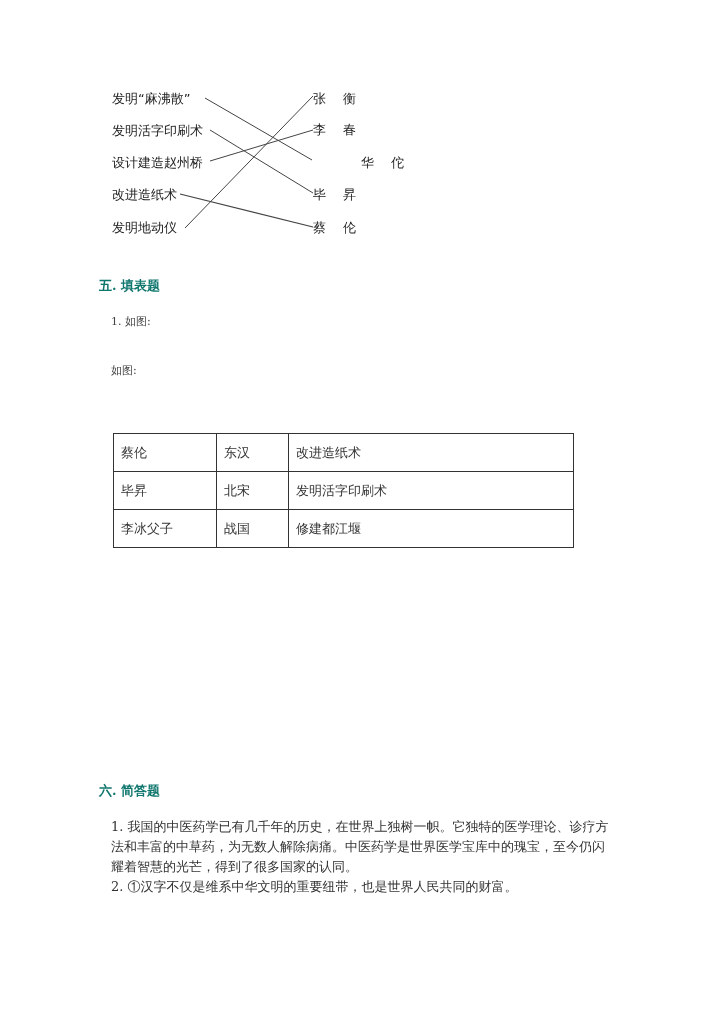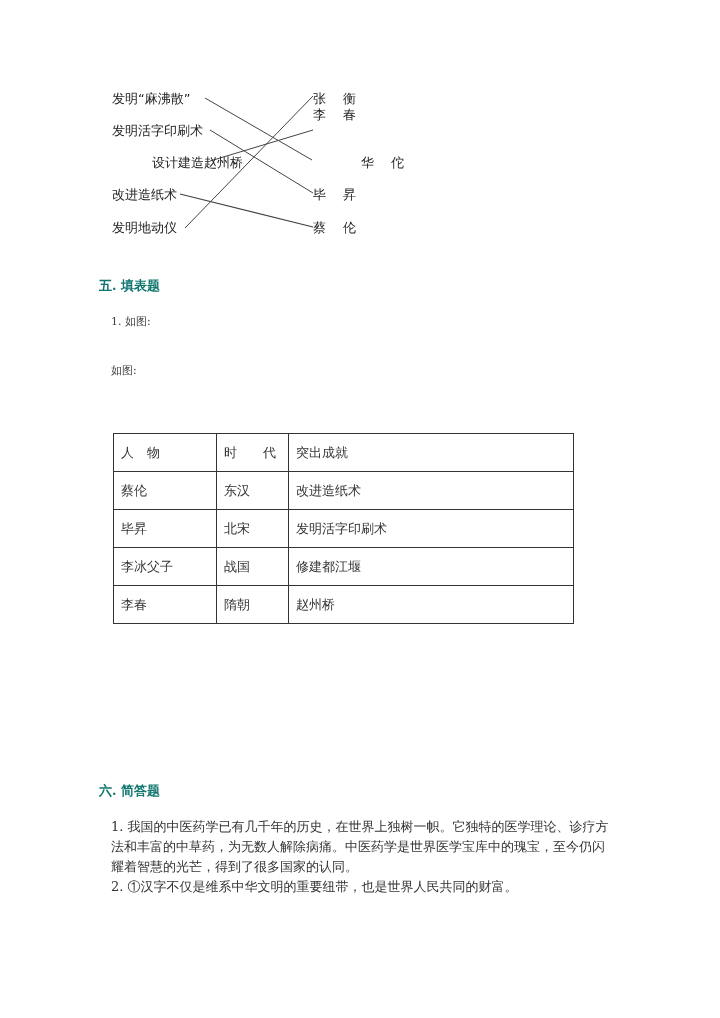--- a/index.html
+++ b/index.html
@@ -27,72 +27,62 @@
   <svg width="720" height="260">
     <line x1="205" y1="98" x2="312" y2="160" stroke="#444" stroke-width="1"></line>
     <line x1="210" y1="130" x2="313" y2="193" stroke="#444" stroke-width="1"></line>
     <line x1="210" y1="161" x2="313" y2="130" stroke="#444" stroke-width="1"></line>
     <line x1="180" y1="194" x2="313" y2="227" stroke="#444" stroke-width="1.2"></line>
     <line x1="185" y1="228" x2="313" y2="96" stroke="#444" stroke-width="1"></line>
   </svg>
 
   <div class="left-item" style="top:91px;">发明“麻沸散”</div>
   <div class="left-item" style="top:123px;">发明活字印刷术</div>
-  <div class="left-item" style="top:155px;margin-left:40px;">设计建造赵州桥</div>
+  <div class="left-item" style="top:155px;">设计建造赵州桥</div>
   <div class="left-item" style="top:187px;">改进造纸术</div>
   <div class="left-item" style="top:220px;">发明地动仪</div>
 
   <div class="right-item" style="top:91px;">
     <span>张</span><span class="second">衡</span>
   </div>
-  <div class="right-item" style="top:107px;">
+  <div class="right-item" style="top:122px;">
     <span>李</span><span class="second">春</span>
   </div>
   <div class="right-item" style="top:155px;margin-left:48px;">
     <span>华</span><span class="second">佗</span>
   </div>
   <div class="right-item" style="top:187px;">
     <span>毕</span><span class="second">昇</span>
   </div>
   <div class="right-item" style="top:220px;">
     <span>蔡</span><span class="second">伦</span>
   </div>
 </div>
 
 <div class="section-title" style="top:277px;">五. 填表题</div>
 <div class="text" style="top:314px;">1. 如图:</div>
 <div class="text" style="top:363px;">如图:</div>
 
 <table class="info">
   <tbody>
-      <tr>
-    <td class="c1">人　物</td>
-    <td class="c2">时　　代</td>
-    <td>突出成就</td>
-  </tr>
   <tr>
     <td class="c1">蔡伦</td>
     <td class="c2">东汉</td>
     <td>改进造纸术</td>
   </tr>
   <tr>
     <td class="c1">毕昇</td>
     <td class="c2">北宋</td>
     <td>发明活字印刷术</td>
   </tr>
   <tr>
     <td class="c1">李冰父子</td>
     <td class="c2">战国</td>
     <td>修建都江堰</td>
   </tr>
-  <tr>
-    <td class="c1">李春</td>
-    <td class="c2">隋朝</td>
-    <td>赵州桥</td>
-  </tr>
 </tbody>
   </table>
 
 <div class="section-title" style="top:782px;">六. 简答题</div>
 
 <div class="answers">
   <p>1. 我国的中医药学已有几千年的历史，在世界上独树一帜。它独特的医学理论、诊疗方法和丰富的中草药，为无数人解除病痛。中医药学是世界医学宝库中的瑰宝，至今仍闪耀着智慧的光芒，得到了很多国家的认同。</p>
   <p>2. ①汉字不仅是维系中华文明的重要纽带，也是世界人民共同的财富。</p>
 </div>
 

